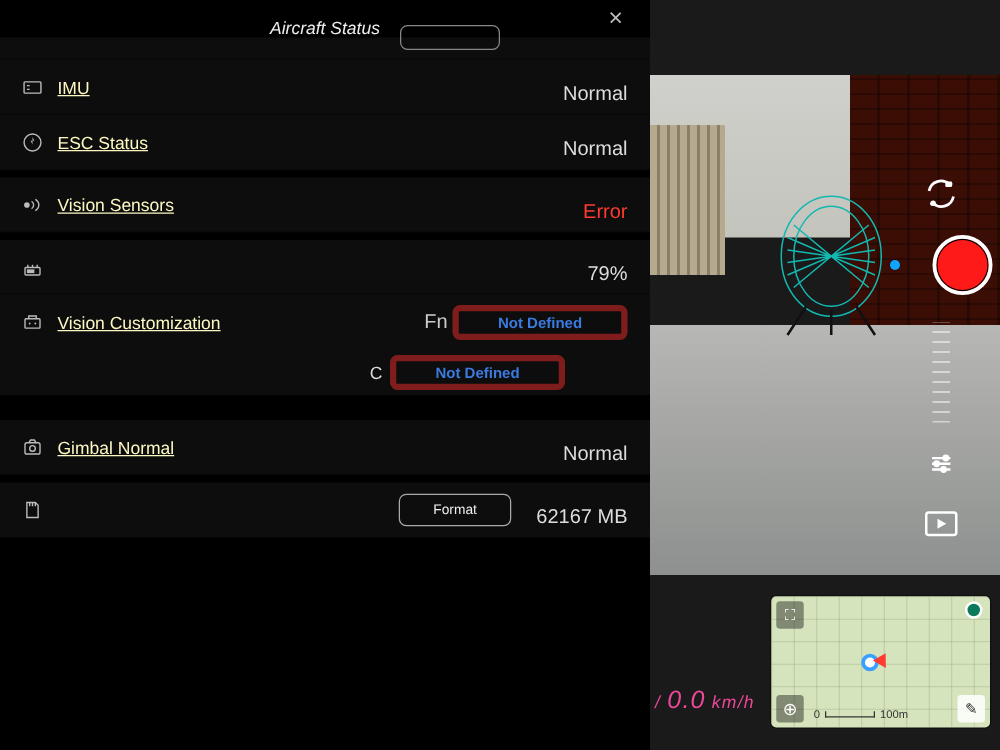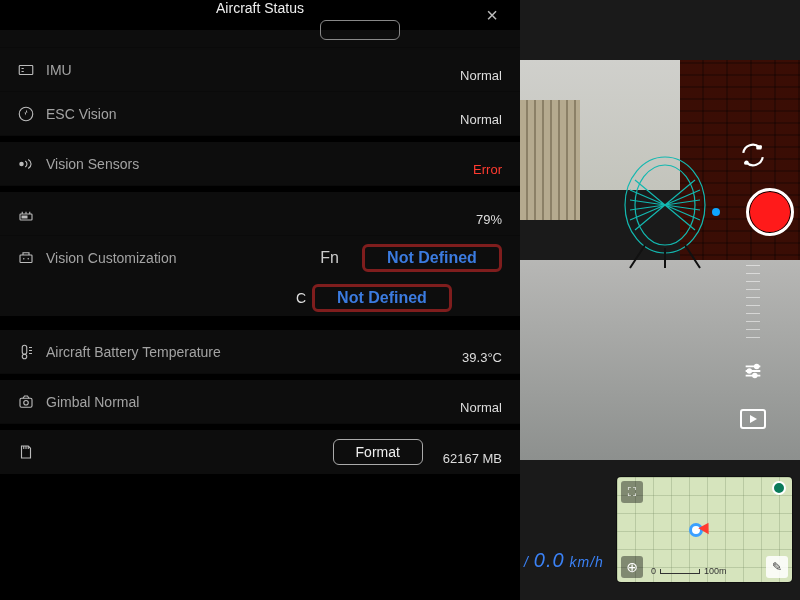--- a/index.html
+++ b/index.html
@@ -1,32 +1,32 @@
 <!DOCTYPE html>
 <html><head>
 <meta charset="utf-8">
 <style>
   * { box-sizing: border-box; margin: 0; padding: 0; }
   html, body { width: 800px; height: 600px; overflow: hidden; font-family: -apple-system, Helvetica, Arial, sans-serif; background: #000; color: #ccc; }
   .root { display: flex; width: 800px; height: 600px; }
   .panel { width: 520px; height: 600px; background: #000; position: relative; }
-  .header { display: flex; align-items: flex-start; justify-content: center; height: 30px; position: relative; }
+  .header { display: flex; align-items: flex-end; justify-content: center; height: 30px; position: relative; font-style: italic; }
   .header .title { color: #eee; font-size: 14px; font-weight: 500; }
   .header .close { position: absolute; right: 22px; top: 4px; color: #bbb; font-size: 20px; cursor: pointer; }
   .row { display: flex; align-items: center; height: 44px; padding: 0 18px 0 12px; border-bottom: 1px solid #0a0a0a; background: #0d0d0d; }
   .ico { width: 28px; display: flex; justify-content: center; color: #bbb; font-size: 16px; }
-  .lbl { flex: 0 0 auto; color: #a3a3a3; font-size: 14px; margin-left: 6px; }
+  .lbl { flex: 0 0 auto; color: #fef9c3; font-size: 14px; margin-left: 6px; text-decoration: underline; }
   .spacer { flex: 1; }
-  .val { color: #ddd; font-size: 13px; margin-top: 12px; }
+  .val { color: #ddd; font-size: 16px; margin-top: 12px; }
   .val.err { color: #ff3b30; }
   .chev { color: #888; margin-left: 8px; font-size: 16px; }
   .btnrow { display: flex; align-items: center; height: 36px; padding-left: 46px; padding-right: 18px; background: #0d0d0d; }
   .btnrow .klabel { color: #ddd; font-size: 14px; margin-right: 6px; width: 260px; text-align: right; }
-  .pillbtn { border: 3px solid #7f1d1d; color: #3b7be0; background: transparent; border-radius: 6px; height: 28px; min-width: 140px; font-size: 16px; font-weight: 600; cursor: pointer; }
-  .fmtbtn { border: 1px solid #aaa; color: #eee; background: transparent; border-radius: 6px; height: 26px; width: 90px; font-size: 14px; cursor: pointer; margin-right: 20px; }
+  .pillbtn { border: 5px solid #7f1d1d; color: #3b7be0; background: transparent; border-radius: 6px; height: 28px; min-width: 140px; font-size: 12px; font-weight: 600; cursor: pointer; }
+  .fmtbtn { border: 1px solid #aaa; color: #eee; background: transparent; border-radius: 6px; height: 26px; width: 90px; font-size: 11px; cursor: pointer; margin-right: 20px; }
   .camera { width: 280px; height: 600px; position: relative; background: #1a1a1a; }
   .sky { position: absolute; top: 60px; left: 0; right: 0; height: 130px; background: linear-gradient(#d0d0cc,#c3c4bc); }
   .wall { position: absolute; top: 60px; right: 0; width: 120px; height: 230px; background: repeating-linear-gradient(0deg,#7a3a25 0 10px,#5c2a1b 10px 12px), repeating-linear-gradient(90deg,#7a3a25 0 22px,#5c2a1b 22px 24px); background-blend-mode: multiply; }
   .fence { position: absolute; top: 100px; left: 0; width: 60px; height: 120px; background: repeating-linear-gradient(90deg,#b5aa8f 0 6px,#8b8067 6px 8px); }
   .ground { position: absolute; top: 260px; left: 0; right: 0; height: 200px; background: linear-gradient(#b7b7b5,#8d908e); }
   .chair { position: absolute; top: 150px; left: 90px; width: 100px; height: 120px; }
   .chair svg { width: 100%; height: 100%; }
   .sidecol { position: absolute; right: 6px; top: 140px; display: flex; flex-direction: column; align-items: center; gap: 18px; }
   .swapico { width: 30px; height: 30px; border-radius: 50%; display: flex; align-items: center; justify-content: center; color: #fff; font-size: 16px; }
   .bluedot { width: 8px; height: 8px; border-radius: 50%; background: #0ea5ff; margin-right: 26px; }
@@ -38,21 +38,21 @@
   .map { position: absolute; bottom: 18px; right: 8px; width: 175px; height: 105px; background: #d6e4bd; border-radius: 4px; overflow: hidden; box-shadow: 0 0 0 1px rgba(0,0,0,0.4); }
   .map::before { content:""; position:absolute; inset:0; background-image: linear-gradient(rgba(120,140,100,0.3) 1px, transparent 1px), linear-gradient(90deg, rgba(120,140,100,0.3) 1px, transparent 1px); background-size: 18px 18px; }
   .map .ctr { position:absolute; top:50%; left:45%; width:14px; height:14px; background:#fff; border:3px solid #3aa0ff; border-radius:50%; transform:translate(-50%,-50%); }
   .map .ctr::after { content:""; position:absolute; left:8px; top:-4px; width:0; height:0; border-left:6px solid transparent; border-right:6px solid transparent; border-bottom:10px solid #ff3b30; transform: rotate(30deg); }
   .map .hpin { position:absolute; top:4px; right:6px; width:14px; height:14px; border-radius:50%; background:#0a7a5a; border:2px solid #fff; }
   .map .expand { position:absolute; top:4px; left:4px; width:22px; height:22px; background:rgba(0,0,0,0.4); border-radius:3px; color:#fff; display:flex; align-items:center; justify-content:center; font-size:12px; cursor:pointer; }
   .map .zoomin { position:absolute; bottom:4px; left:4px; width:22px; height:22px; background:rgba(0,0,0,0.4); border-radius:3px; color:#fff; display:flex; align-items:center; justify-content:center; font-size:14px; cursor:pointer; }
   .map .edit { position:absolute; bottom:4px; right:4px; width:22px; height:22px; background:rgba(255,255,255,0.85); border-radius:3px; color:#333; display:flex; align-items:center; justify-content:center; font-size:12px; cursor:pointer; }
   .map .scale { position:absolute; bottom:6px; left:34px; color:#333; font-size:9px; display:flex; align-items:center; gap:4px; }
   .map .scale .bar { width:40px; height:5px; border:1px solid #333; border-top:none; }
-  .telemetry { position:absolute; bottom:28px; left:4px; color:#3b82f6; font-size:14px; font-style:italic; letter-spacing:1px; }
+  .telemetry { position:absolute; bottom:28px; left:4px; color:#ec4899; font-size:14px; font-style:italic; letter-spacing:1px; }
   .telemetry .n { font-size:20px; font-weight:300; }
   .row-partial { height: 18px; background:#0d0d0d; border-bottom:1px solid #0a0a0a; position:relative; }
   .row-partial .ghostbtn { position:absolute; right:120px; top:-10px; width:80px; height:20px; border:1px solid #888; border-radius:6px; }
   svg.ic { width:18px; height:18px; stroke:#bbb; fill:none; stroke-width:1.5; }
 </style>
 </head>
 <body>
 
 <div class="root">
 
@@ -78,21 +78,21 @@
       <span class="val">Normal</span>
     </div>
 
     <div class="row">
       <span class="ico">
           <svg class="ic" viewBox="0 0 24 24">
             <circle cx="12" cy="12" r="9"></circle>
             <path d="M12 6l2 4-4 0 2 4" fill="#bbb" stroke="none"></path>
           </svg>
         </span>
-      <span class="lbl">ESC Vision</span>
+      <span class="lbl">ESC Status</span>
       <span class="spacer"></span>
       <span class="val">Normal</span>
     </div>
 
     <div style="height:6px;background:#000"></div>
 
     <div class="row">
       <span class="ico">
           <svg class="ic" viewBox="0 0 24 24">
             <circle cx="6" cy="12" r="3" fill="#bbb" stroke="none"></circle>
@@ -123,43 +123,31 @@
       <span class="ico">
           <svg class="ic" viewBox="0 0 24 24">
             <rect x="4" y="8" width="16" height="10" rx="1"></rect>
             <path d="M8 8v-3h8v3"></path>
             <circle cx="9" cy="13" r="1" fill="#bbb" stroke="none"></circle>
             <circle cx="15" cy="13" r="1" fill="#bbb" stroke="none"></circle>
           </svg>
         </span>
       <span class="lbl">Vision Customization</span>
       <span class="spacer"></span>
-      <span class="klabel" style="width:auto;margin-right:23px">Fn</span>
+      <span class="klabel" style="width:auto;margin-right:4px">Fn</span>
       <button class="pillbtn">Not Defined</button>
     </div>
     <div class="btnrow">
       <span class="klabel">C</span>
       <button class="pillbtn">Not Defined</button>
     </div>
 
     <div style="height:14px;background:#000"></div>
 
 
-    <div class="row">
-      <span class="ico">
-          <svg class="ic" viewBox="0 0 24 24">
-            <rect x="7" y="3" width="6" height="12" rx="3"></rect>
-            <circle cx="10" cy="18" r="3"></circle>
-            <path d="M16 6h4M16 10h4M16 14h4"></path>
-          </svg>
-        </span>
-      <span class="lbl">Aircraft Battery Temperature</span>
-      <span class="spacer"></span>
-      <span class="val">39.3°C</span>
-    </div>
 
     <div style="height:6px;background:#000"></div>
 
     <div class="row">
       <span class="ico">
           <svg class="ic" viewBox="0 0 24 24">
             <rect x="4" y="7" width="16" height="12" rx="2"></rect>
             <circle cx="12" cy="13" r="3"></circle>
             <path d="M8 7l2-3h4l2 3"></path>
           </svg>

